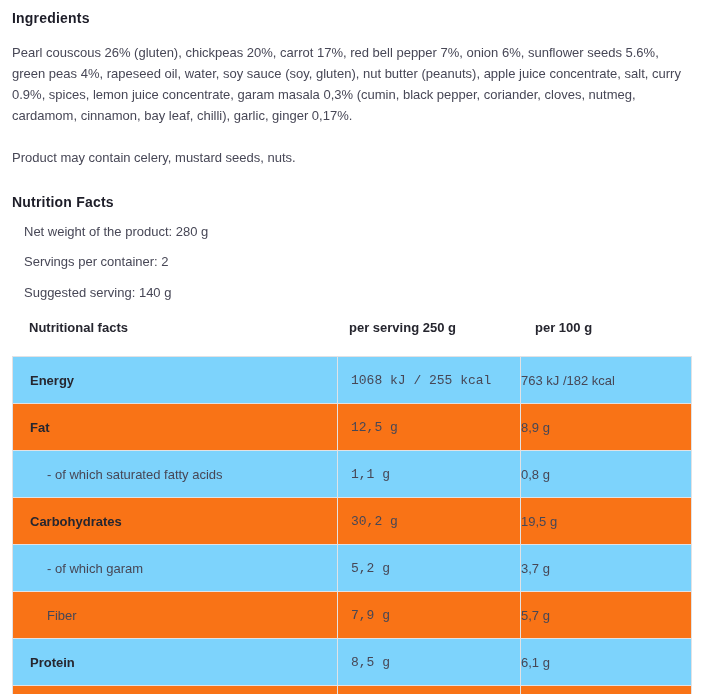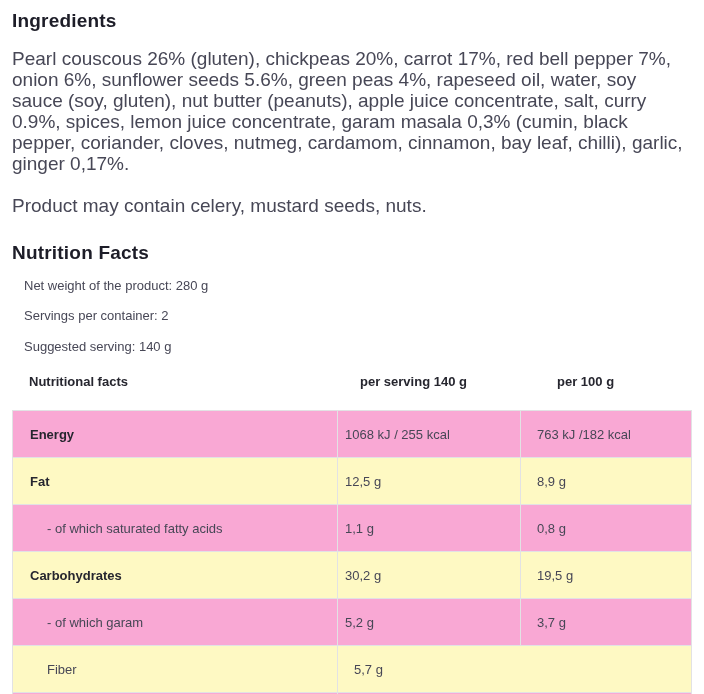--- a/index.html
+++ b/index.html
@@ -10,33 +10,33 @@
     -webkit-font-smoothing: antialiased;
   }
   .page {
     width: 704px;
     min-height: 694px;
     box-sizing: border-box;
     padding: 10px 12px 14px 12px;
     color: #47475a;
   }
   .section-heading {
-    font-size: 19px;
+    font-size: 14px;
     font-weight: 700;
     color: #1d1d28;
     letter-spacing: 0.2px;
     margin: 0 0 15px 0;
     line-height: 1.2;
   }
   .heading-nutrition {
     margin-top: 26px;
     margin-bottom: 4px;
   }
   .body-text {
-    font-size: 19px;
+    font-size: 13px;
     line-height: 21px;
     color: #474756;
     margin: 0 0 21px 0;
     max-width: 688px;
   }
   .allergen-note {
     margin-bottom: 4px;
   }
   .info-block {
     margin: 0 0 14px 0;
@@ -48,46 +48,45 @@
     margin: 12px;
   }
   .nf-table {
     width: 680px;
     margin-top: 18px;
   }
   .nf-header-row {
     display: grid;
     grid-template-columns: 324px 183px 173px;
     padding-bottom: 21px;
-    gap: 11px;
   }
   .nf-hcell {
     font-size: 13px;
     font-weight: 700;
     color: #26262f;
     box-sizing: border-box;
   }
   .nf-hcell.c1 { padding-left: 17px; }
   .nf-hcell.c2 { padding-left: 13px; }
   .nf-hcell.c3 { padding-left: 16px; }
   .nf-body {
     border: 1px solid #e2e2e4;
   }
   .nf-row {
     display: grid;
     grid-template-columns: 324px 183px 173px;
     min-height: 46px;
     align-items: center;
-    background: #f9a8d4;
+    background: #7dd3fc;
   }
   .nf-row + .nf-row {
     border-top: 1px solid #e2e2e4;
   }
   .nf-row.striped {
-    background: #fef9c3;
+    background: #f97316;
     text-align: right;
   }
   .nf-cell {
     box-sizing: border-box;
     font-size: 13px;
     color: #474756;
     align-self: stretch;
     display: flex;
     align-items: center;
   }
@@ -97,22 +96,22 @@
     padding-left: 17px;
   }
   .nf-cell.label.sub {
     font-weight: 400;
     color: #474756;
     padding-left: 34px;
   }
   .nf-cell.val {
     border-left: 1px solid #e2e2e4;
   }
-  .nf-cell.val.c2 { padding-left: 7px; }
-  .nf-cell.val.c3 { padding-left: 16px; }
+  .nf-cell.val.c2 { padding-left: 13px; font-family: Liberation Mono, monospace; }
+  .nf-cell.val.c3 { padding-left: 0; }
 </style>
 </head>
 <body>
 
 <div class="page">
 
   <h1 class="section-heading">Ingredients</h1>
 
   <p class="body-text">Pearl couscous 26% (gluten), chickpeas 20%, carrot 17%, red bell pepper 7%, onion 6%, sunflower seeds 5.6%, green peas 4%, rapeseed oil, water, soy sauce (soy, gluten), nut butter (peanuts), apple juice concentrate, salt, curry 0.9%, spices, lemon juice concentrate, garam masala 0,3% (cumin, black pepper, coriander, cloves, nutmeg, cardamom, cinnamon, bay leaf, chilli), garlic, ginger 0,17%.</p>
 
@@ -123,21 +122,21 @@
   <div class="info-block">
     <p class="info-line">Net weight of the product: 280 g</p>
     <p class="info-line">Servings per container: 2</p>
     <p class="info-line">Suggested serving: 140 g</p>
   </div>
 
   <div class="nf-table">
 
     <div class="nf-header-row">
       <div class="nf-hcell c1">Nutritional facts</div>
-      <div class="nf-hcell c2">per serving 140 g</div>
+      <div class="nf-hcell c2">per serving 250 g</div>
       <div class="nf-hcell c3">per 100 g</div>
     </div>
 
     <div class="nf-body">
 
       <div class="nf-row">
         <div class="nf-cell label">Energy</div>
         <div class="nf-cell val c2">1068 kJ / 255 kcal</div>
         <div class="nf-cell val c3">763 kJ /182 kcal</div>
       </div>
@@ -161,25 +160,27 @@
       </div>
 
       <div class="nf-row">
         <div class="nf-cell label sub">- of which garam</div>
         <div class="nf-cell val c2">5,2 g</div>
         <div class="nf-cell val c3">3,7 g</div>
       </div>
 
       <div class="nf-row striped">
         <div class="nf-cell label sub">Fiber</div>
+        <div class="nf-cell val c2">7,9 g</div>
         <div class="nf-cell val c3">5,7 g</div>
       </div>
 
       <div class="nf-row">
         <div class="nf-cell label">Protein</div>
+        <div class="nf-cell val c2">8,5 g</div>
         <div class="nf-cell val c3">6,1 g</div>
       </div>
 
       <div class="nf-row striped">
         <div class="nf-cell label">Salt</div>
         <div class="nf-cell val c2">1,86 g</div>
         <div class="nf-cell val c3">1,33 g</div>
       </div>
 
     </div>

